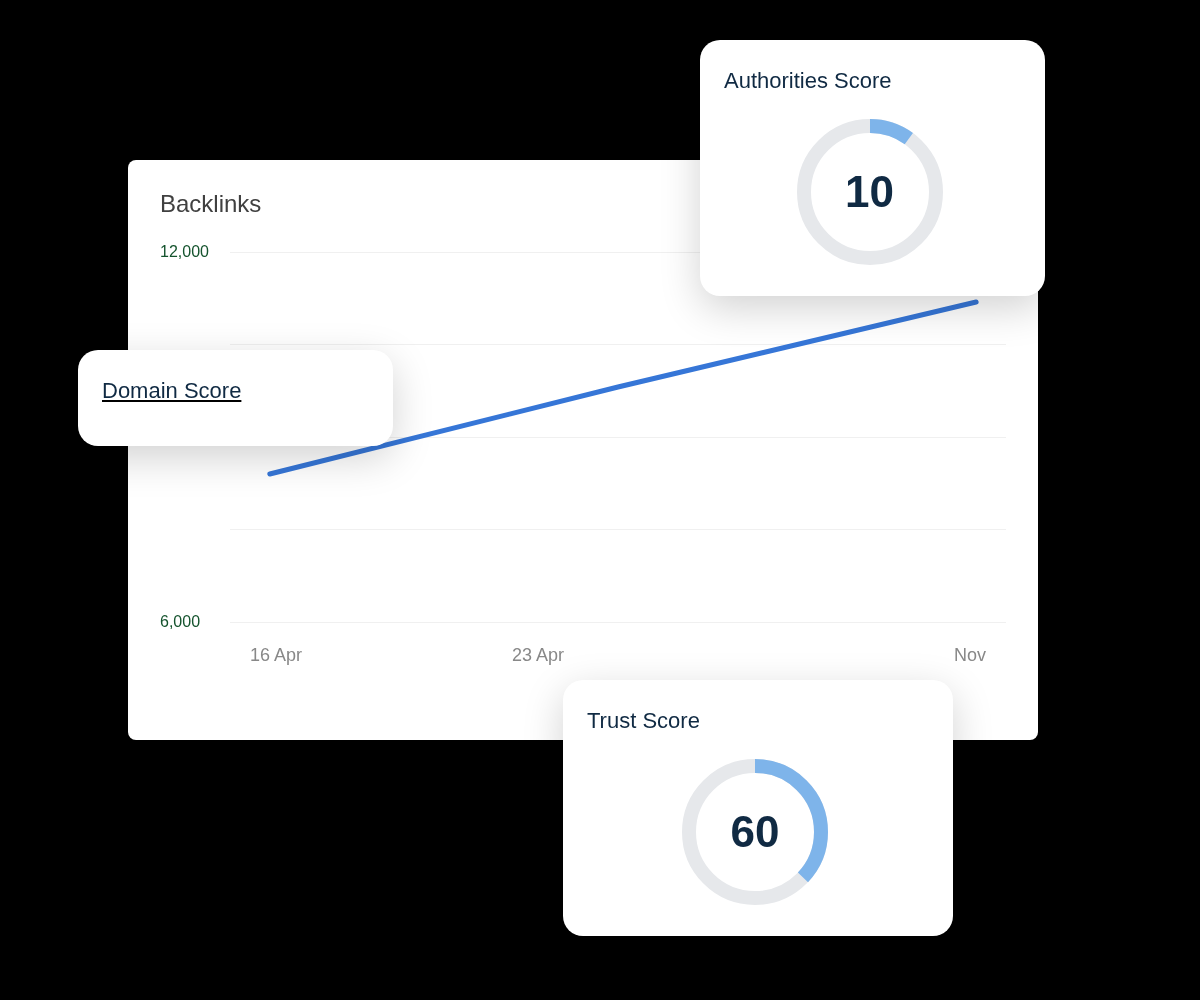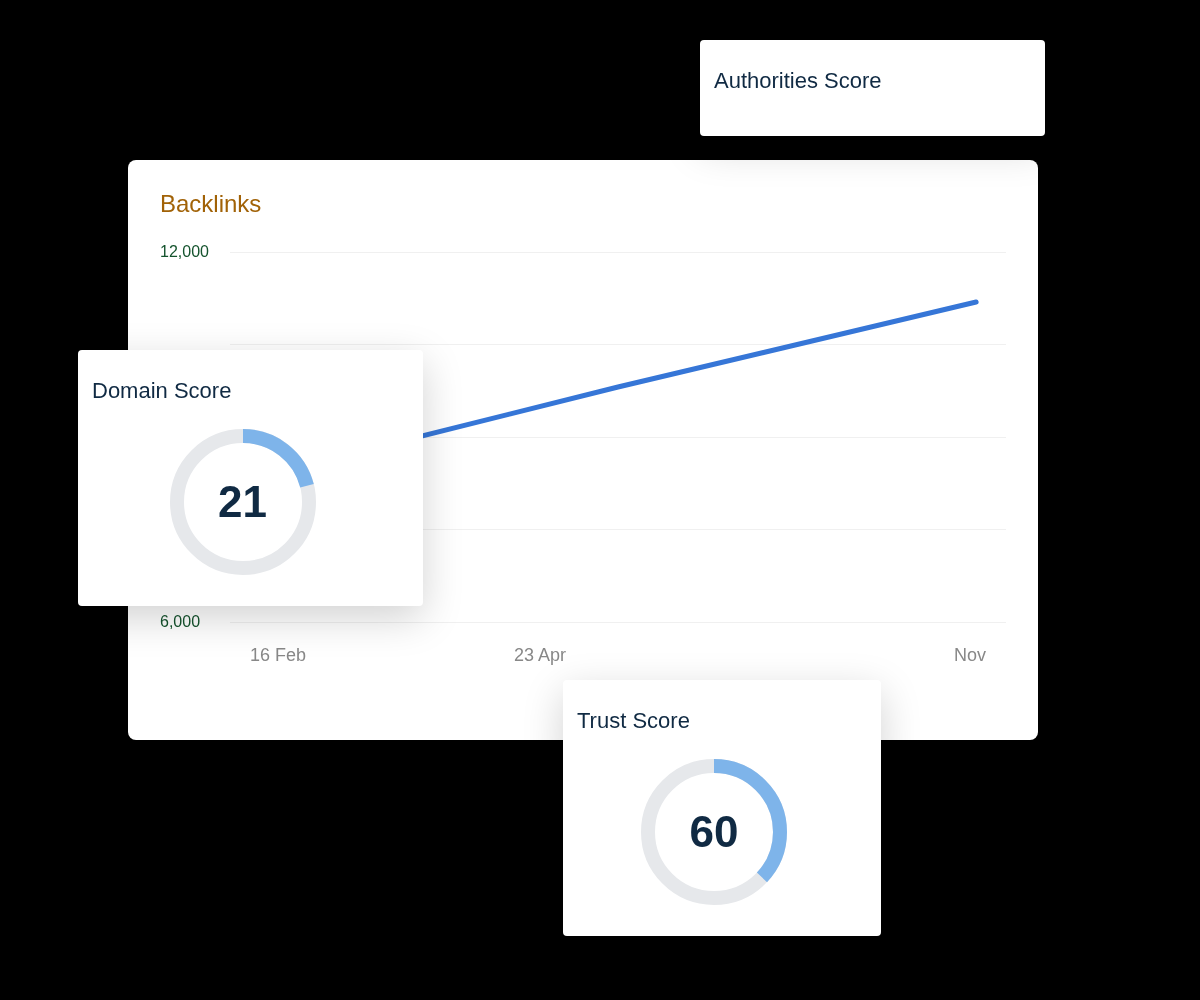--- a/index.html
+++ b/index.html
@@ -17,21 +17,21 @@
     top: 160px;
     width: 910px;
     height: 580px;
     background: #fff;
     border-radius: 8px;
     padding: 30px 32px 20px 32px;
   }
   .main-chart-title {
     font-size: 24px;
     font-weight: 500;
-    color: #a16207;
+    color: #404040;
     margin-bottom: 24px;
   }
   .chart-body {
     position: relative;
     height: 420px;
     width: 100%;
   }
   .y-tick {
     position: absolute;
     left: 0;
@@ -62,23 +62,23 @@
     justify-content: space-between;
     padding: 0 20px;
   }
   .x-tick {
     font-size: 18px;
     color: #888;
   }
   .score-card {
     position: absolute;
     background: #fff;
-    border-radius: 4px;
+    border-radius: 20px;
     box-shadow: 0 12px 40px rgba(0,0,0,0.18);
-    padding: 28px 30px 24px 14px;
+    padding: 28px 30px 24px 24px;
   }
   .score-title {
     font-size: 22px;
     font-weight: 500;
     color: #102a43;
     margin-bottom: 18px;
   }
   .gauge-wrap {
     display: flex;
     justify-content: center;
@@ -106,23 +106,23 @@
   }
   .gauge-number {
     position: absolute;
     top: 50%;
     left: 50%;
     transform: translate(-50%, -50%);
     font-size: 44px;
     font-weight: 700;
     color: #102a43;
   }
-  #card-domain { left: 78px; top: 350px; width: 345px; }
+  #card-domain { left: 78px; top: 350px; width: 315px; text-decoration: underline; }
   #card-authorities { left: 700px; top: 40px; width: 345px; }
-  #card-trust { left: 563px; top: 680px; width: 318px; }
+  #card-trust { left: 563px; top: 680px; width: 390px; }
 </style>
 </head>
 <body>
 
 <div class="main-chart-card">
   <div class="main-chart-title">Backlinks</div>
   <div class="chart-body">
 
     <div class="y-tick" style="top:10px;">12,000</div>
     <div class="y-tick" style="top:380px;">6,000</div>
@@ -133,42 +133,42 @@
     <div class="gridline" style="top:287px;"></div>
     <div class="gridline" style="top:380px;"></div>
 
     <div class="plot-area">
       <svg width="100%" height="100%" viewBox="0 0 780 380" preserveAspectRatio="none">
         <polyline points="40,232 390,145 750,60" fill="none" stroke="#3676d7" stroke-width="5" stroke-linecap="round"></polyline>
       </svg>
     </div>
 
     <div class="x-axis">
-      <span class="x-tick">16 Feb</span>
+      <span class="x-tick">16 Apr</span>
       <span class="x-tick" style="position:relative; left:-90px;">23 Apr</span>
       <span class="x-tick">Nov</span>
     </div>
   </div>
 </div>
 
 <div id="card-domain" class="score-card">
   <div class="score-title">Domain Score</div>
+</div>
+
+<div id="card-authorities" class="score-card">
+  <div class="score-title">Authorities Score</div>
   <div class="gauge-wrap">
     <div class="gauge">
       <svg viewBox="0 0 160 160">
         <circle class="gauge-track" cx="80" cy="80" r="66"></circle>
-        <circle class="gauge-value" cx="80" cy="80" r="66" stroke-dasharray="87.08494835750906 414.6902302738527"></circle>
+        <circle class="gauge-value" cx="80" cy="80" r="66" stroke-dasharray="41.469023027385276 414.6902302738527"></circle>
       </svg>
-      <div class="gauge-number">21</div>
+      <div class="gauge-number">10</div>
     </div>
   </div>
-</div>
-
-<div id="card-authorities" class="score-card">
-  <div class="score-title">Authorities Score</div>
 </div>
 
 <div id="card-trust" class="score-card">
   <div class="score-title">Trust Score</div>
   <div class="gauge-wrap">
     <div class="gauge">
       <svg viewBox="0 0 160 160">
         <circle class="gauge-track" cx="80" cy="80" r="66"></circle>
         <circle class="gauge-value" cx="80" cy="80" r="66" stroke-dasharray="153.4353852013255 414.6902302738527"></circle>
       </svg>

